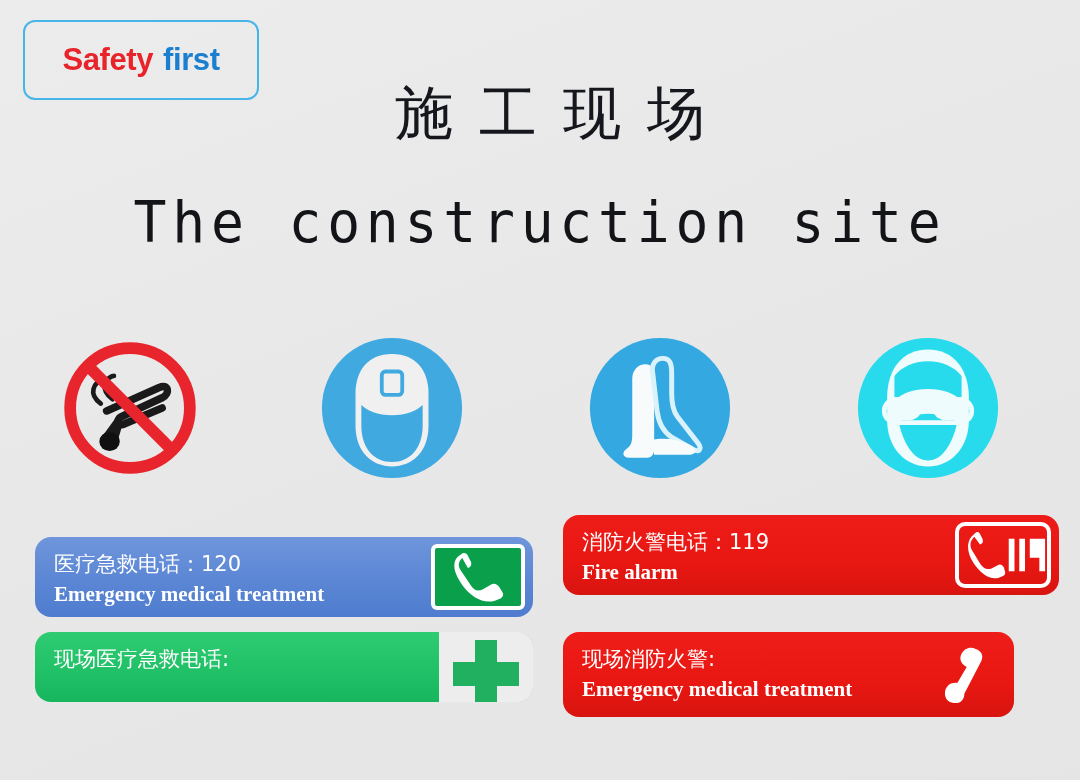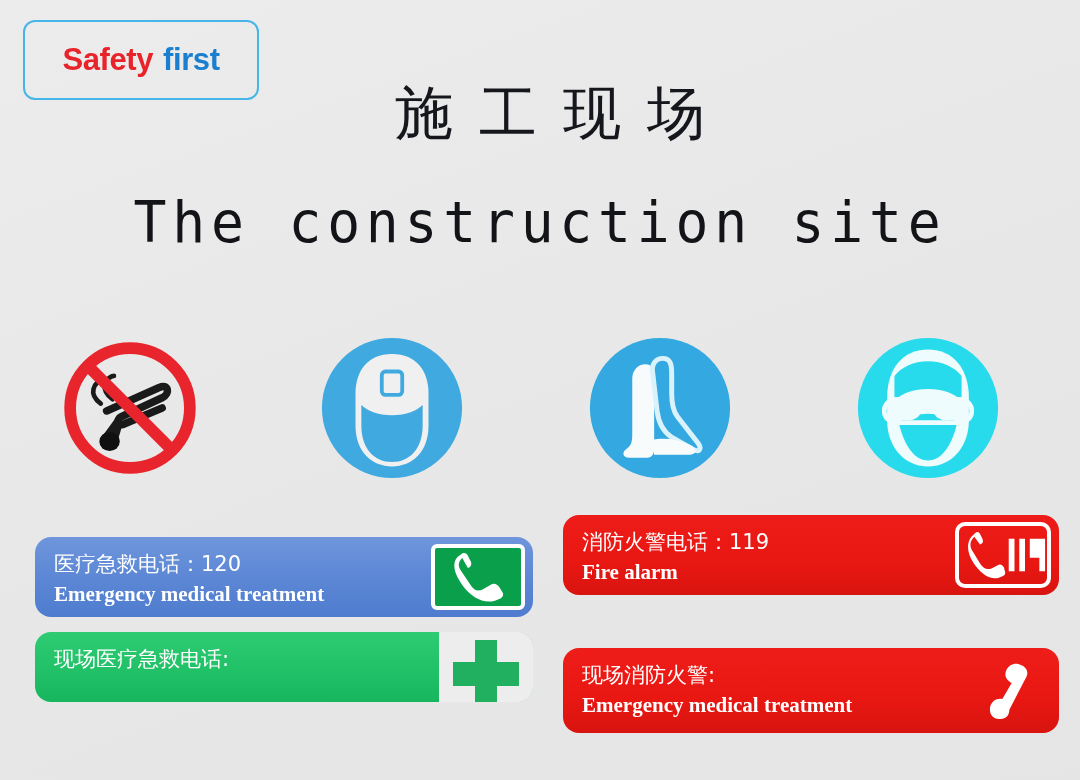--- a/index.html
+++ b/index.html
@@ -123,23 +123,22 @@
   }
   #panel-fire-red {
     left: 563px; top: 515px;  width: 496px; height: 80px;
     background: linear-gradient(180deg, #ee1c18 0%, #e81712 60%, #d81410 100%);
   }
   #panel-medical-green {
     left: 35px;  top: 632px;  width: 498px; height: 70px;
     background: linear-gradient(180deg, #2ecb72 0%, #21c168 55%, #17b65e 100%);
   }
   #panel-fire-red2 {
-    left: 563px; top: 632px;  width: 496px; height: 85px;
+    left: 563px; top: 632px;  width: 451px; height: 85px;
     background: linear-gradient(180deg, #ef1d19 0%, #e81712 60%, #d81410 100%);
-    margin-top: 16px;
   }
   #panel-medical-green .line-en,
   #panel-fire-red2 .line-en { font-size: 21px; }
 
   
   .panel-icon {
     position: absolute;
     display: flex;
     align-items: center;
     justify-content: center;

